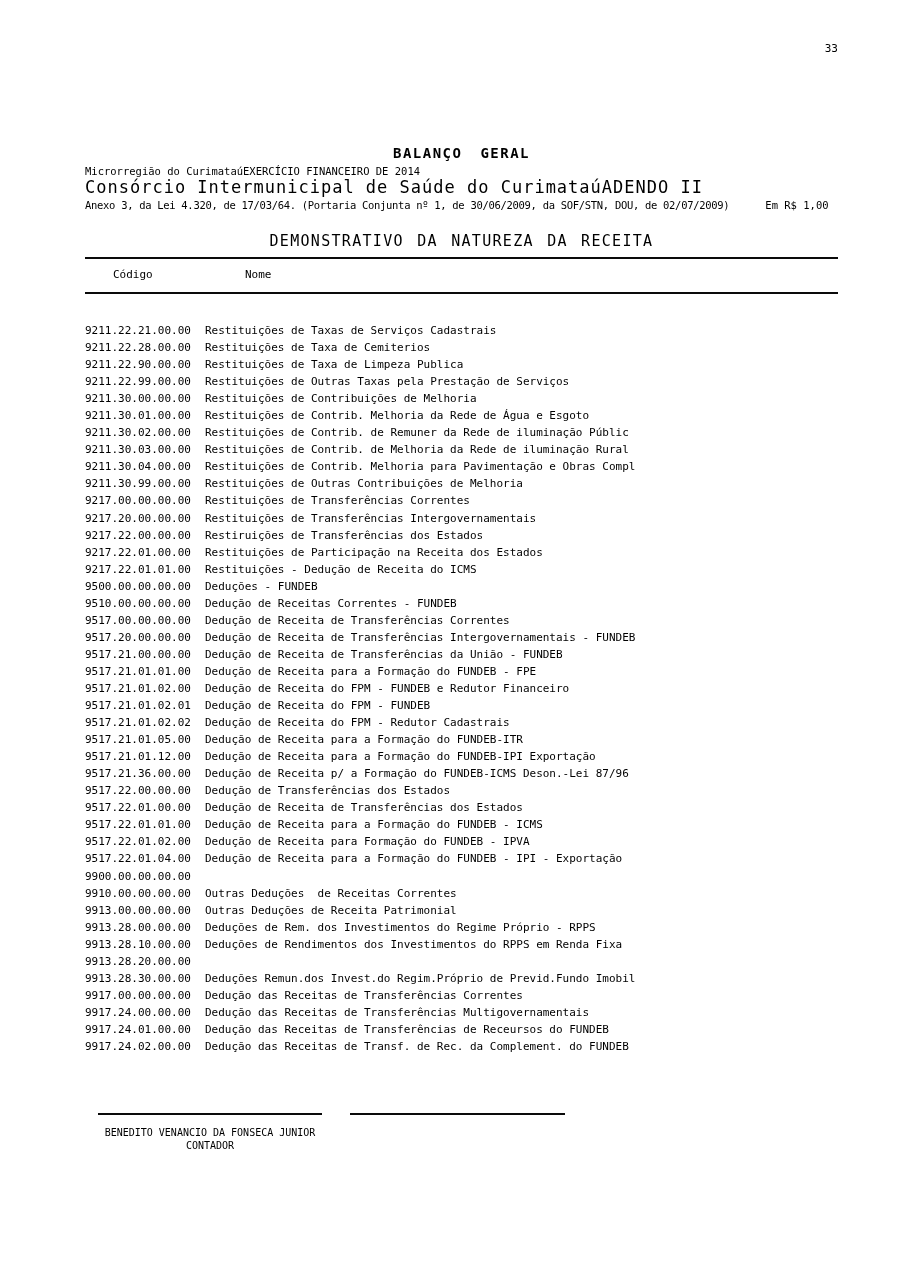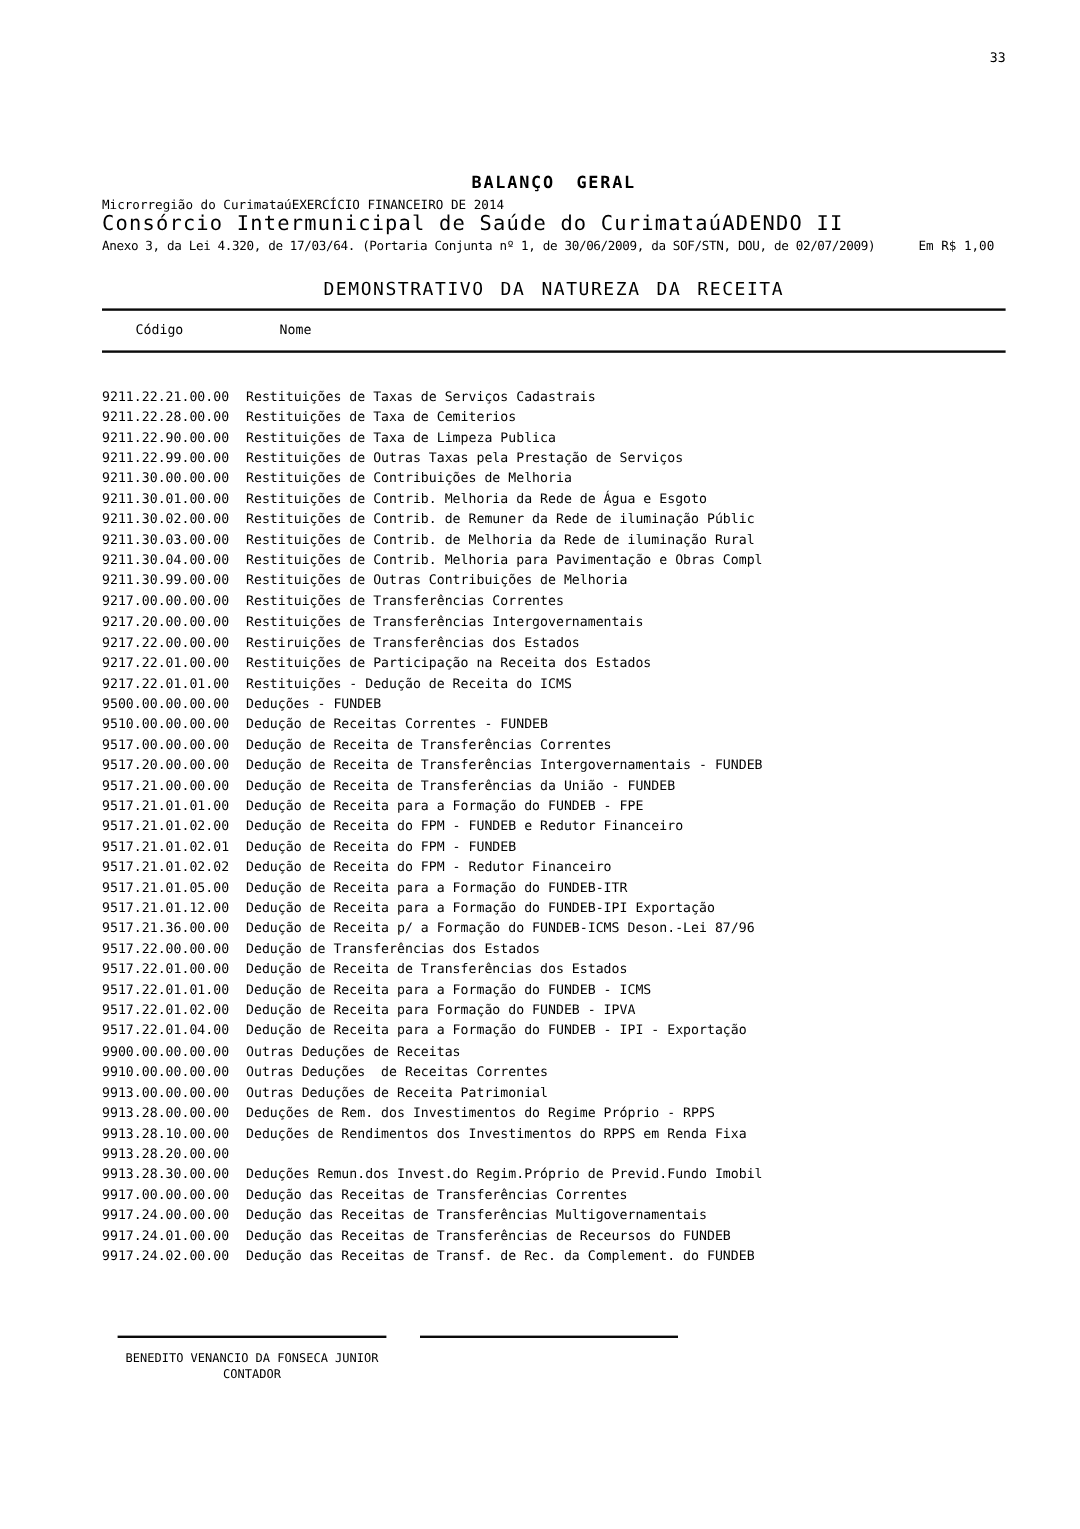--- a/index.html
+++ b/index.html
@@ -37,21 +37,21 @@
     position: absolute; top: 232px; left: 0; right: 0;
     text-align: center;
     font-size: 15px; letter-spacing: 1.3px; word-spacing: 3px;
   }
 
   .rule { position: absolute; left: 0; right: 0; height: 2px; background: #0a0a0a; }
   .rule1 { top: 257px; }
   .rule2 { top: 292px; }
 
   .cols { position: absolute; top: 268px; left: 0; right: 0; font-size: 11px; margin-left: 28px; }
-  .cols .col-nome { position: absolute; left: 120px; top: 0; }
+  .cols .col-nome { position: absolute; left: 132px; top: 0; }
 
   .rows { position: absolute; top: 322px; left: 0; right: 0; font-size: 11px; line-height: 17.05px; }
   .row { display: flex; white-space: pre; }
   .row .code { width: 120px; flex: 0 0 120px; }
   .row .name { flex: 1; white-space: pre; }
 
   .signatures { position: absolute; top: 1113px; left: 0; right: 0; height: 60px; }
   .sig-left { position: absolute; left: 13px; top: 0; width: 224px; text-align: center; }
   .sig-right { position: absolute; left: 265px; top: 0; width: 215px; }
   .sig-line { height: 2px; background: #0a0a0a; }
@@ -112,30 +112,30 @@
         <div class="row"><span class="code">9217.22.01.00.00</span><span class="name">Restituições de Participação na Receita dos Estados</span></div>
         <div class="row"><span class="code">9217.22.01.01.00</span><span class="name">Restituições - Dedução de Receita do ICMS</span></div>
         <div class="row"><span class="code">9500.00.00.00.00</span><span class="name">Deduções - FUNDEB</span></div>
         <div class="row"><span class="code">9510.00.00.00.00</span><span class="name">Dedução de Receitas Correntes - FUNDEB</span></div>
         <div class="row"><span class="code">9517.00.00.00.00</span><span class="name">Dedução de Receita de Transferências Correntes</span></div>
         <div class="row"><span class="code">9517.20.00.00.00</span><span class="name">Dedução de Receita de Transferências Intergovernamentais - FUNDEB</span></div>
         <div class="row"><span class="code">9517.21.00.00.00</span><span class="name">Dedução de Receita de Transferências da União - FUNDEB</span></div>
         <div class="row"><span class="code">9517.21.01.01.00</span><span class="name">Dedução de Receita para a Formação do FUNDEB - FPE</span></div>
         <div class="row"><span class="code">9517.21.01.02.00</span><span class="name">Dedução de Receita do FPM - FUNDEB e Redutor Financeiro</span></div>
         <div class="row"><span class="code">9517.21.01.02.01</span><span class="name">Dedução de Receita do FPM - FUNDEB</span></div>
-        <div class="row"><span class="code">9517.21.01.02.02</span><span class="name">Dedução de Receita do FPM - Redutor Financeiro</span></div>
+        <div class="row"><span class="code">9517.21.01.02.02</span><span class="name">Dedução de Receita do FPM - Redutor Cadastrais</span></div>
         <div class="row"><span class="code">9517.21.01.05.00</span><span class="name">Dedução de Receita para a Formação do FUNDEB-ITR</span></div>
         <div class="row"><span class="code">9517.21.01.12.00</span><span class="name">Dedução de Receita para a Formação do FUNDEB-IPI Exportação</span></div>
         <div class="row"><span class="code">9517.21.36.00.00</span><span class="name">Dedução de Receita p/ a Formação do FUNDEB-ICMS Deson.-Lei 87/96</span></div>
         <div class="row"><span class="code">9517.22.00.00.00</span><span class="name">Dedução de Transferências dos Estados</span></div>
         <div class="row"><span class="code">9517.22.01.00.00</span><span class="name">Dedução de Receita de Transferências dos Estados</span></div>
         <div class="row"><span class="code">9517.22.01.01.00</span><span class="name">Dedução de Receita para a Formação do FUNDEB - ICMS</span></div>
         <div class="row"><span class="code">9517.22.01.02.00</span><span class="name">Dedução de Receita para Formação do FUNDEB - IPVA</span></div>
         <div class="row"><span class="code">9517.22.01.04.00</span><span class="name">Dedução de Receita para a Formação do FUNDEB - IPI - Exportação</span></div>
-        <div class="row"><span class="code">9900.00.00.00.00</span><span class="name">Outras Deduções de Receitas</span></div>
+        <div class="row"><span class="code">9900.00.00.00.00</span></div>
         <div class="row"><span class="code">9910.00.00.00.00</span><span class="name">Outras Deduções  de Receitas Correntes</span></div>
         <div class="row"><span class="code">9913.00.00.00.00</span><span class="name">Outras Deduções de Receita Patrimonial</span></div>
         <div class="row"><span class="code">9913.28.00.00.00</span><span class="name">Deduções de Rem. dos Investimentos do Regime Próprio - RPPS</span></div>
         <div class="row"><span class="code">9913.28.10.00.00</span><span class="name">Deduções de Rendimentos dos Investimentos do RPPS em Renda Fixa</span></div>
         <div class="row"><span class="code">9913.28.20.00.00</span></div>
         <div class="row"><span class="code">9913.28.30.00.00</span><span class="name">Deduções Remun.dos Invest.do Regim.Próprio de Previd.Fundo Imobil</span></div>
         <div class="row"><span class="code">9917.00.00.00.00</span><span class="name">Dedução das Receitas de Transferências Correntes</span></div>
         <div class="row"><span class="code">9917.24.00.00.00</span><span class="name">Dedução das Receitas de Transferências Multigovernamentais</span></div>
         <div class="row"><span class="code">9917.24.01.00.00</span><span class="name">Dedução das Receitas de Transferências de Receursos do FUNDEB</span></div>
         <div class="row"><span class="code">9917.24.02.00.00</span><span class="name">Dedução das Receitas de Transf. de Rec. da Complement. do FUNDEB</span></div>

